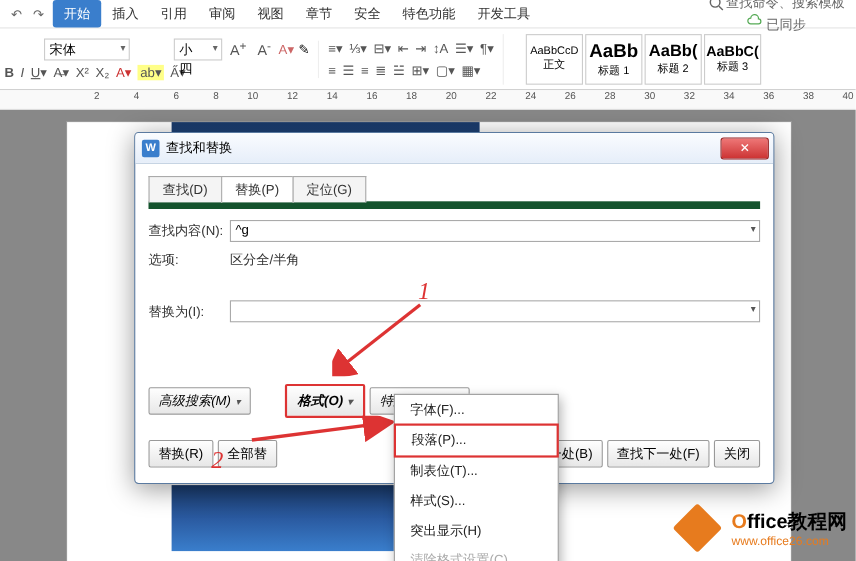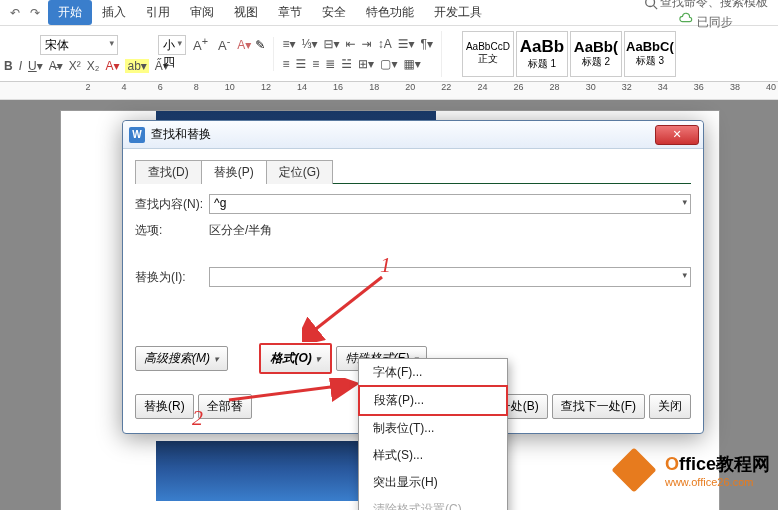--- a/index.html
+++ b/index.html
@@ -13,21 +13,21 @@
 .ribbon-tabs .tab.active { background: #3a7ecc; color: #fff; border-radius: 3px; }
 .ribbon-tabs .right { margin-left: auto; display: flex; align-items: center; gap: 1px; padding-right: 10px; color: #666; flex-direction: column; }
 .ribbon-tabs .right .search-group { display: flex; align-items: center; gap: 2px; }
 .ribbon-tabs .right svg { width: 14px; height: 14px; stroke: #666; fill: none; }
 
 
 .ribbon-body { display: flex; height: 56px; border-bottom: 1px solid #ccc; padding: 2px 4px; background: #fff; align-items: center; font-size: 12px; }
 .font-group { display: flex; flex-direction: column; gap: 4px; padding-right: 8px; }
 .font-row1 { display: flex; align-items: center; gap: 4px; }
 .font-combo, .size-combo { border: 1px solid #ccc; height: 20px; padding: 1px 18px 1px 4px; position: relative; background: #fff; font-size: 12px; margin-left: 36px; }
-.font-combo { width: 78px; } .size-combo { width: 28px; }
+.font-combo { width: 78px; } .size-combo { width: 44px; }
 .font-combo::after, .size-combo::after { content: "▾"; position: absolute; right: 3px; top: 2px; font-size: 9px; color: #666; }
 .btn-inc, .btn-dec { font-size: 13px; color: #555; padding: 0 3px; }
 .font-row2 { display: flex; align-items: center; gap: 6px; color: #555; }
 .font-row2 span, .font-row1 .mini { display: inline-flex; align-items: center; }
 .para-group { display: flex; flex-direction: column; gap: 6px; padding: 0 8px; border-left: 1px solid #eee; }
 .para-row { display: flex; align-items: center; gap: 6px; color: #555; }
 .para-row span { display: inline-flex; align-items: center; }
 .style-gallery { display: flex; gap: 2px; border-left: 1px solid #eee; padding-left: 20px; }
 .style-item { border: 1px solid #ccc; width: 52px; height: 46px; display: flex; flex-direction: column; align-items: center; justify-content: center; font-size: 10px; }
 .style-item .prev { font-family: Arial; }
@@ -41,21 +41,21 @@
 .page { position: absolute; left: 60px; top: 10px; width: 660px; height: 430px; background: #fff; border: 1px solid #999; }
 .page .bluebg { position: absolute; left: 95px; top: 0; width: 280px; height: 35px; background: linear-gradient(#1a3a6a,#2a5aa0); }
 .page .bluebg2 { position: absolute; left: 95px; top: 330px; width: 280px; height: 60px; background: linear-gradient(#1a3a6a,#2a5aa0,#3a7ecc); }
 
 
 .dialog { position: absolute; left: 122px; top: 120px; width: 582px; background: #fff; border: 1px solid #5a7aa0; border-radius: 4px; box-shadow: 0 4px 24px rgba(0,0,0,.4); }
 .dialog .titlebar { background: linear-gradient(#fafcff,#e6eef9); height: 28px; border-bottom: 1px solid #c0d0e0; display: flex; align-items: center; padding: 0 0 0 6px; font-size: 12px; border-radius: 4px 4px 0 0; }
 .dialog .titlebar .icon { width: 16px; height: 16px; background: #3a7ecc; border-radius: 2px; margin-right: 6px; display: inline-flex; align-items: center; justify-content: center; color: #fff; font-size: 10px; font-weight: bold; }
 .dialog .titlebar .close { margin-left: auto; width: 44px; height: 20px; background: linear-gradient(#e77,#c33); border: 1px solid #922; border-radius: 3px; color: #fff; display: flex; align-items: center; justify-content: center; margin-right: 4px; font-size: 11px; }
 .dialog .body { padding: 10px 12px 14px; font-size: 12px; }
-.dlg-tabs { display: flex; border-bottom: 1px solid #14532d; margin-bottom: 10px; }
+.dlg-tabs { display: flex; border-bottom: 7px solid #14532d; margin-bottom: 10px; }
 .dlg-tabs .dtab { border: 1px solid #aaa; border-bottom: none; padding: 3px 12px; background: #f4f4f4; position: relative; top: 1px; margin-right: -1px; color: #333; }
 .dlg-tabs .dtab.active { background: #fff; }
 .form-row { display: flex; align-items: center; margin-bottom: 8px; }
 .form-row label { width: 74px; color: #333; }
 .form-row .field { flex: 1; border: 1px solid #aaa; height: 20px; padding: 1px 20px 1px 4px; position: relative; }
 .form-row .field::after { content: "▾"; position: absolute; right: 3px; top: 2px; font-size: 9px; color: #555; }
 .form-row.static .value { color: #333; }
 .button-row { display: flex; align-items: center; gap: 4px; margin-top: 8px; font-style: italic; }
 .wbtn { border: 1px solid #999; background: linear-gradient(#fefefe,#e7e7e7); padding: 3px 8px; border-radius: 2px; font-size: 12px; display: inline-flex; align-items: center; gap: 2px; }
 .wbtn.hl { border: 2px solid #d33; padding: 5px 10px; font-weight: bold; margin-left: 13px; }
@@ -67,21 +67,21 @@
 .dd-menu { position: absolute; left: 358px; top: 358px; width: 150px; background: #fff; border: 1px solid #999; box-shadow: 2px 4px 10px rgba(0,0,0,.3); font-size: 12px; z-index: 50; }
 .dd-menu .mi { padding: 5px 14px; color: #222; }
 .dd-menu .mi.hl { border: 2px solid #d33; margin: -1px; }
 .dd-menu .mi.disabled { color: #aaa; padding: 5px 14px; }
 
 
 .arrow { position: absolute; pointer-events: none; }
 .anno-num { position: absolute; color: #d33; font-style: italic; font-family: Georgia, serif; font-size: 22px; pointer-events: none; }
 
 
-.watermark { position: absolute; right: 8px; bottom: 22px; display: flex; align-items: center; gap: 15px; }
+.watermark { position: absolute; right: 8px; bottom: 12px; display: flex; align-items: center; gap: 15px; }
 .watermark .logo { width: 32px; height: 32px; background: #e77b1e; transform: rotate(45deg); border-radius: 3px; display: flex; align-items: center; justify-content: center; }
 .watermark .txt { font-family: Arial; }
 .watermark .txt .l1 { font-size: 18px; font-weight: bold; }
 .watermark .txt .l1 .o { color: #e77b1e; }
 .watermark .txt .l2 { font-size: 11px; color: #e77b1e; }
 </style>
 </head>
 <body>
 
 <div class="ribbon-tabs">

